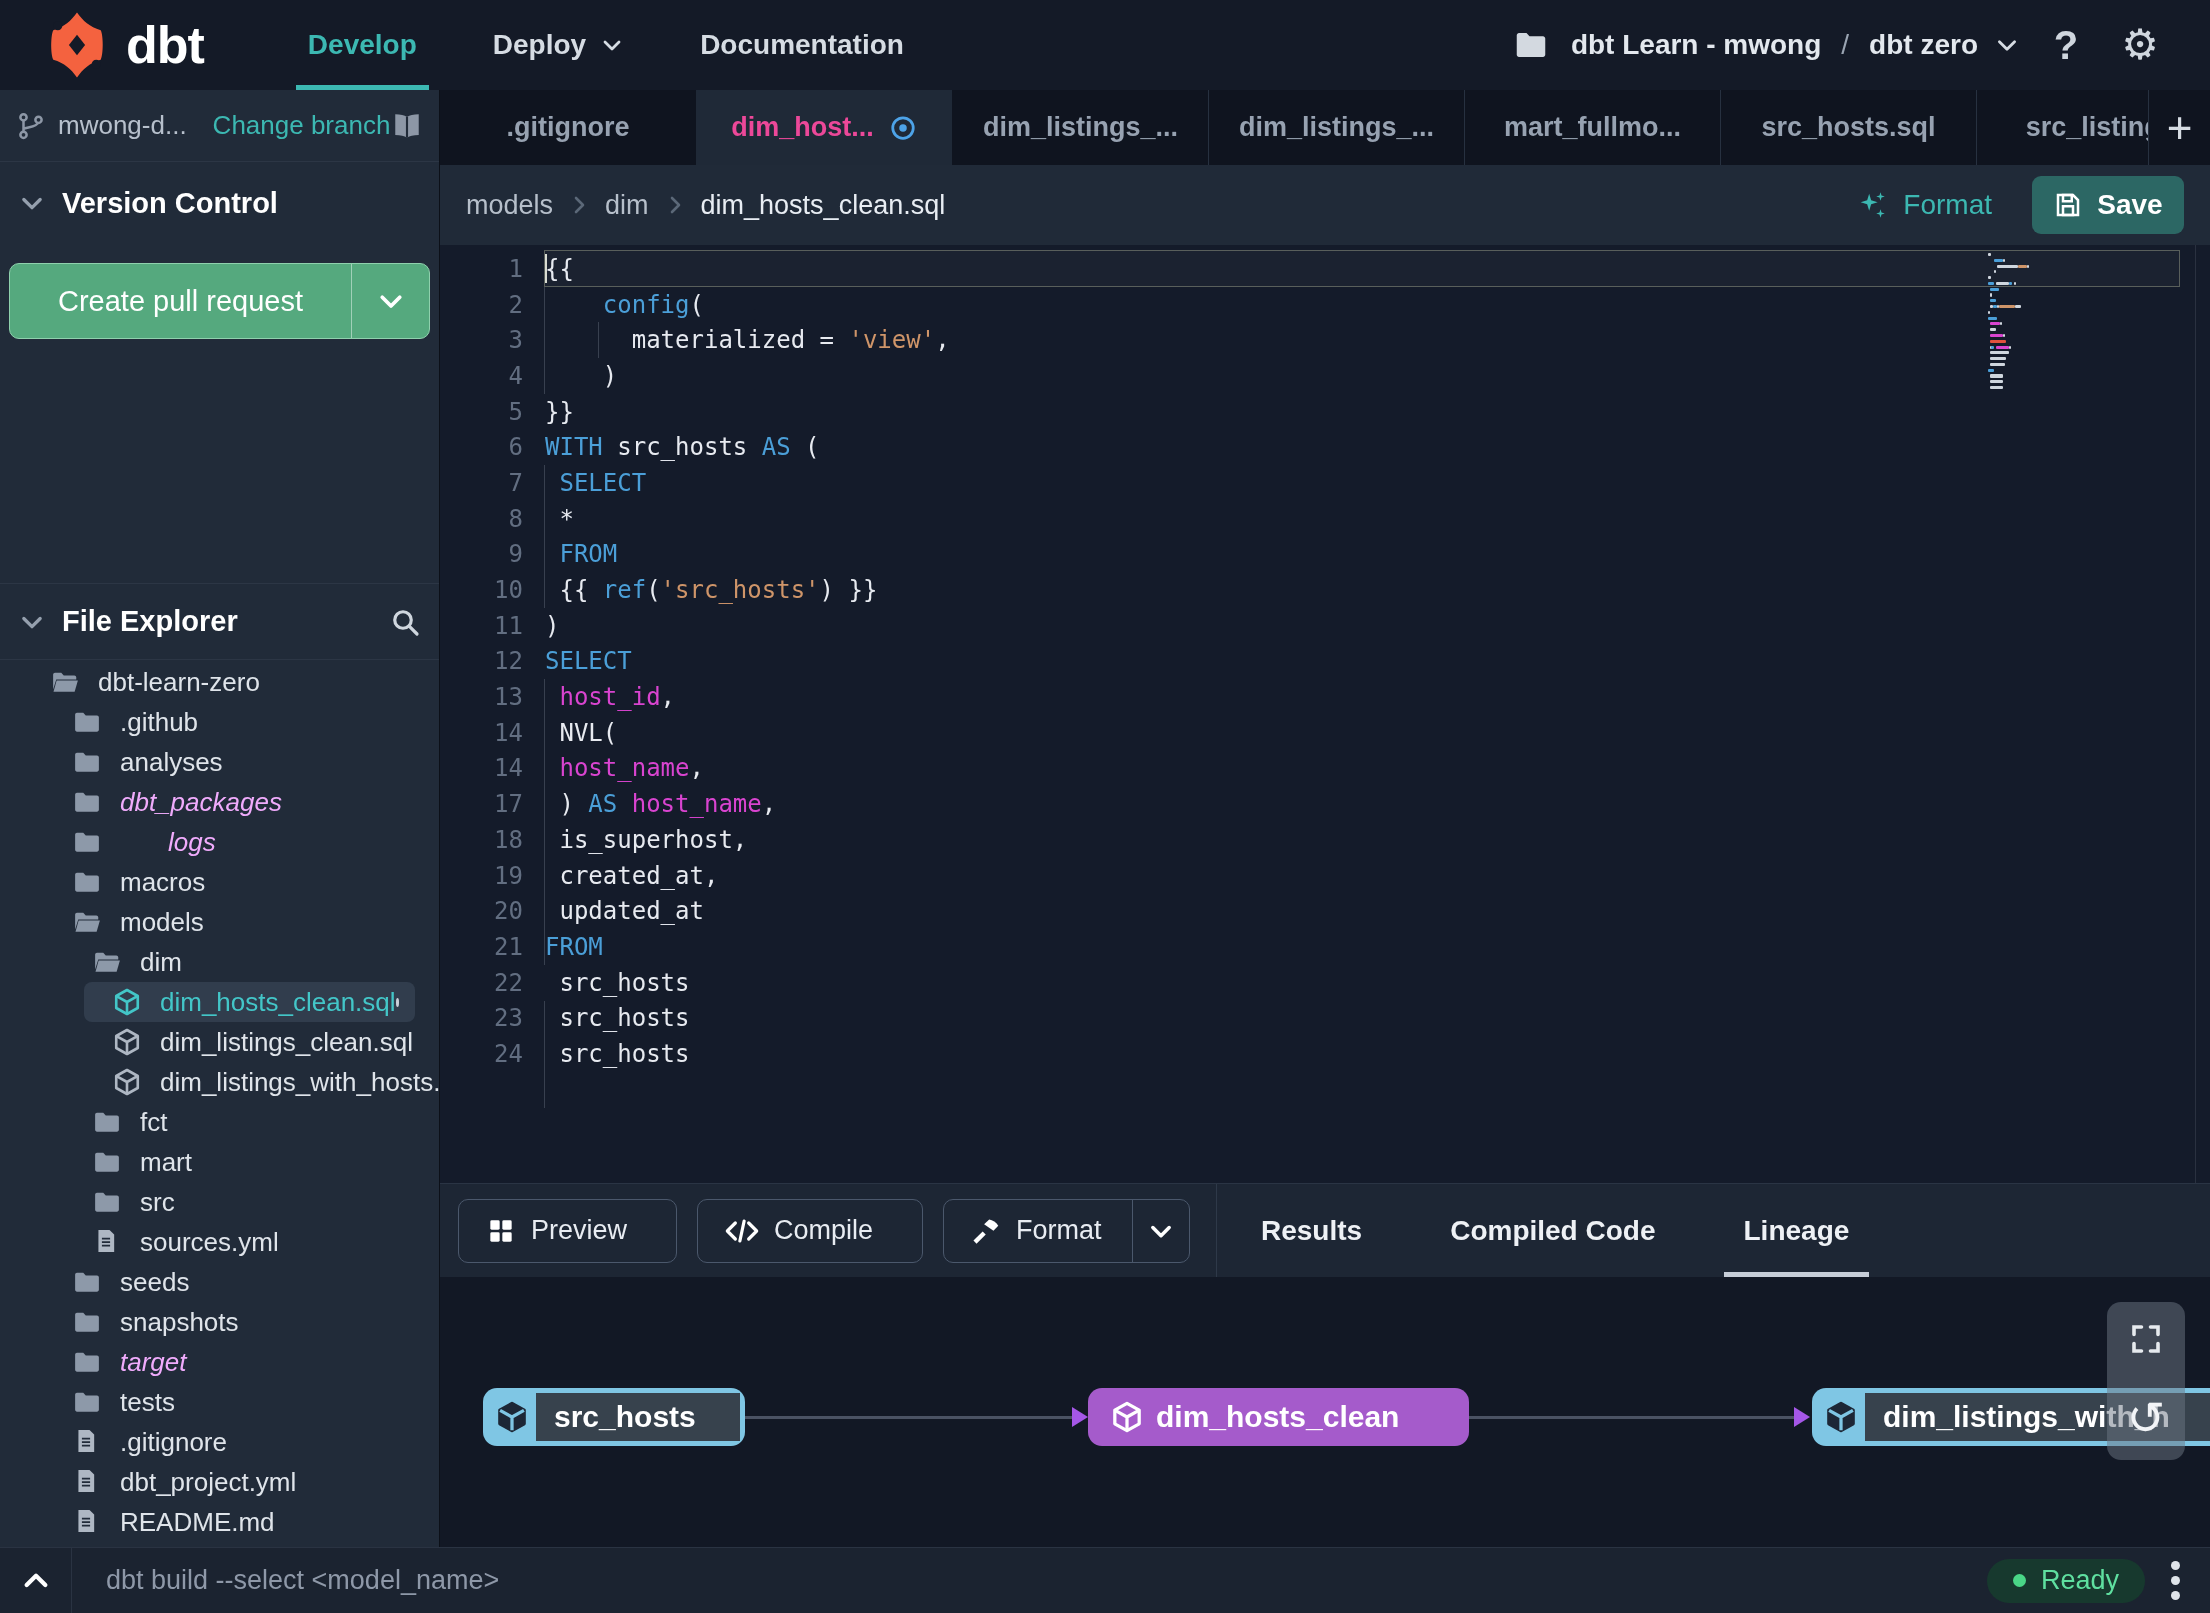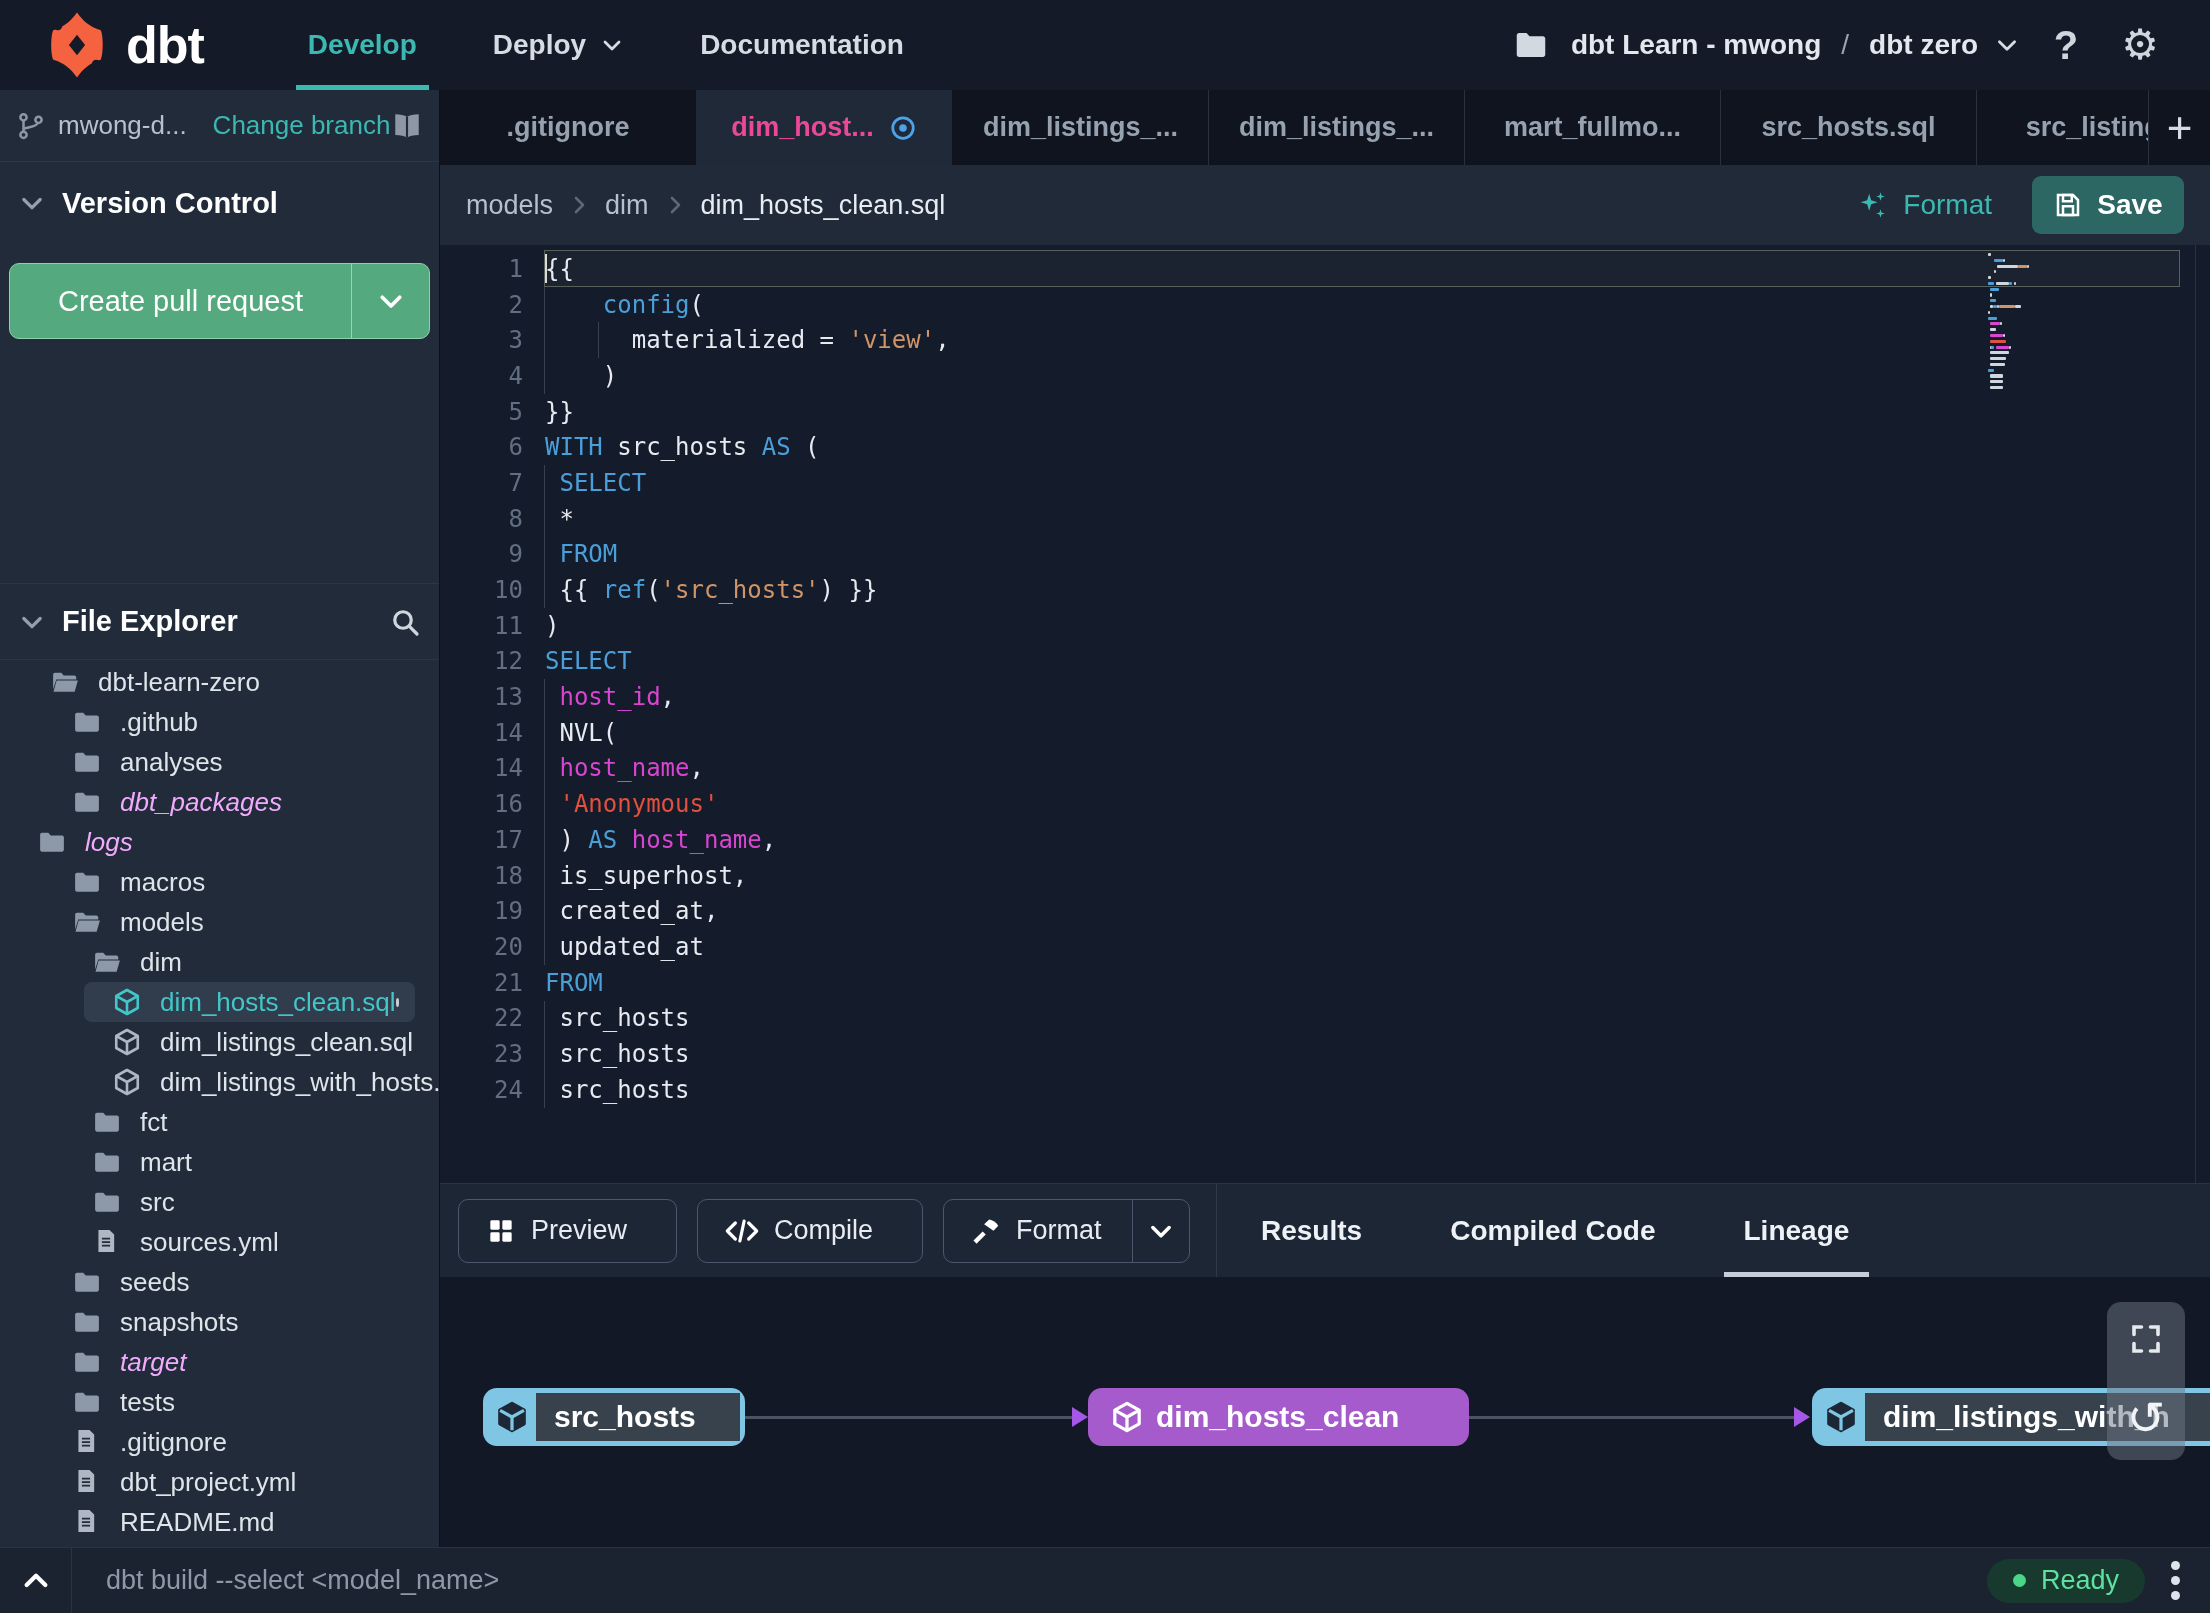--- a/index.html
+++ b/index.html
@@ -249,21 +249,21 @@
         <span class="t-label">analyses</span>
       </div>
       <div class="tree-row" style="padding-left: 72px;">
         <span class="t-icon folder">
           <svg width="30" height="30" viewBox="0 0 24 24">
             <path d="M2.5 6c0-.8.7-1.5 1.5-1.5h5l2 2.2h9c.8 0 1.5.7 1.5 1.5v10c0 .8-.7 1.5-1.5 1.5H4c-.8 0-1.5-.7-1.5-1.5z" fill="currentColor"></path>
           </svg>
         </span>
         <span class="t-label italic">dbt_packages</span>
       </div>
-      <div class="tree-row" style="padding-left: 37px;">
+      <div class="tree-row" style="padding-left: 72px; gap: 48px;">
         <span class="t-icon folder">
           <svg width="30" height="30" viewBox="0 0 24 24">
             <path d="M2.5 6c0-.8.7-1.5 1.5-1.5h5l2 2.2h9c.8 0 1.5.7 1.5 1.5v10c0 .8-.7 1.5-1.5 1.5H4c-.8 0-1.5-.7-1.5-1.5z" fill="currentColor"></path>
           </svg>
         </span>
         <span class="t-label italic">logs</span>
       </div>
       <div class="tree-row" style="padding-left: 72px;">
         <span class="t-icon folder">
           <svg width="30" height="30" viewBox="0 0 24 24">
@@ -538,24 +538,20 @@
           <span class="ln">13</span>
           <pre><span class="tk-n"> </span><span class="tk-m">host_id</span><span class="tk-n">,</span></pre>
         </div>
         <div class="code-line">
           <span class="ln">14</span>
           <pre><span class="tk-n"> NVL(</span></pre>
         </div>
         <div class="code-line">
           <span class="ln">14</span>
           <pre><span class="tk-n"> </span><span class="tk-m">host_name</span><span class="tk-n">,</span></pre>
-        </div>
-        <div class="code-line">
-          <span class="ln">16</span>
-          <pre><span class="tk-n"> </span><span class="tk-r">'Anonymous'</span></pre>
         </div>
         <div class="code-line">
           <span class="ln">17</span>
           <pre><span class="tk-n"> ) </span><span class="tk-b">AS</span><span class="tk-n"> </span><span class="tk-m">host_name</span><span class="tk-n">,</span></pre>
         </div>
         <div class="code-line">
           <span class="ln">18</span>
           <pre><span class="tk-n"> is_superhost,</span></pre>
         </div>
         <div class="code-line">

